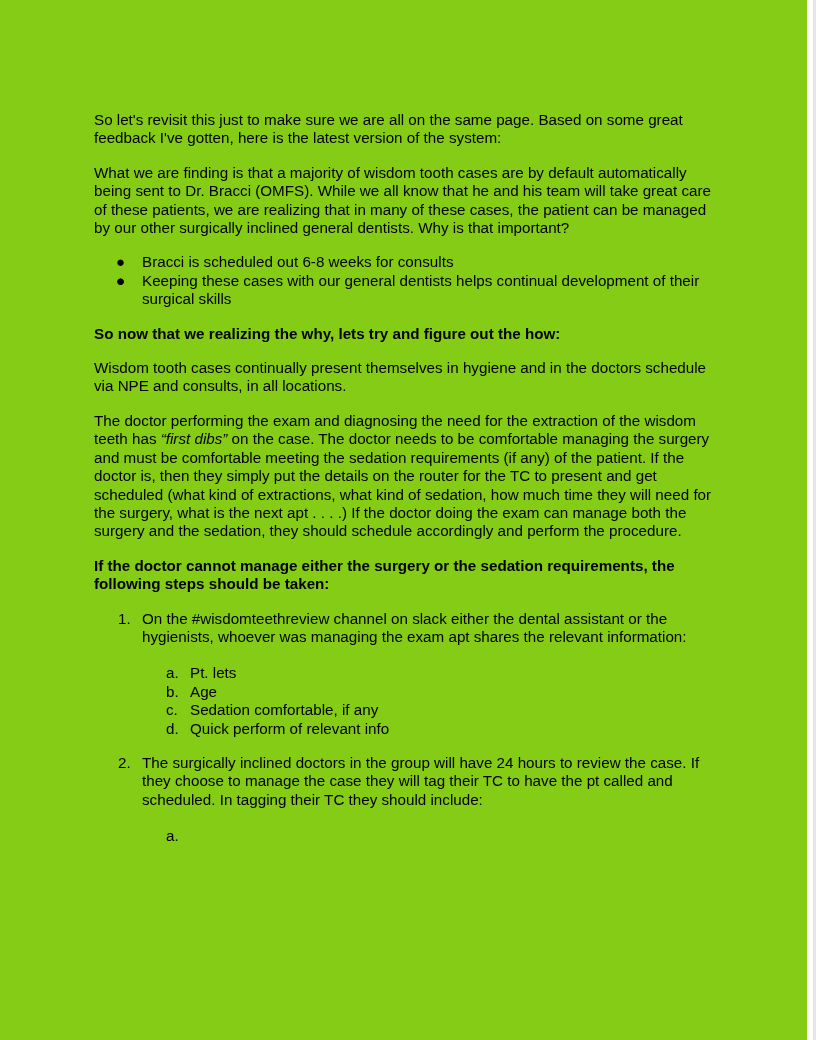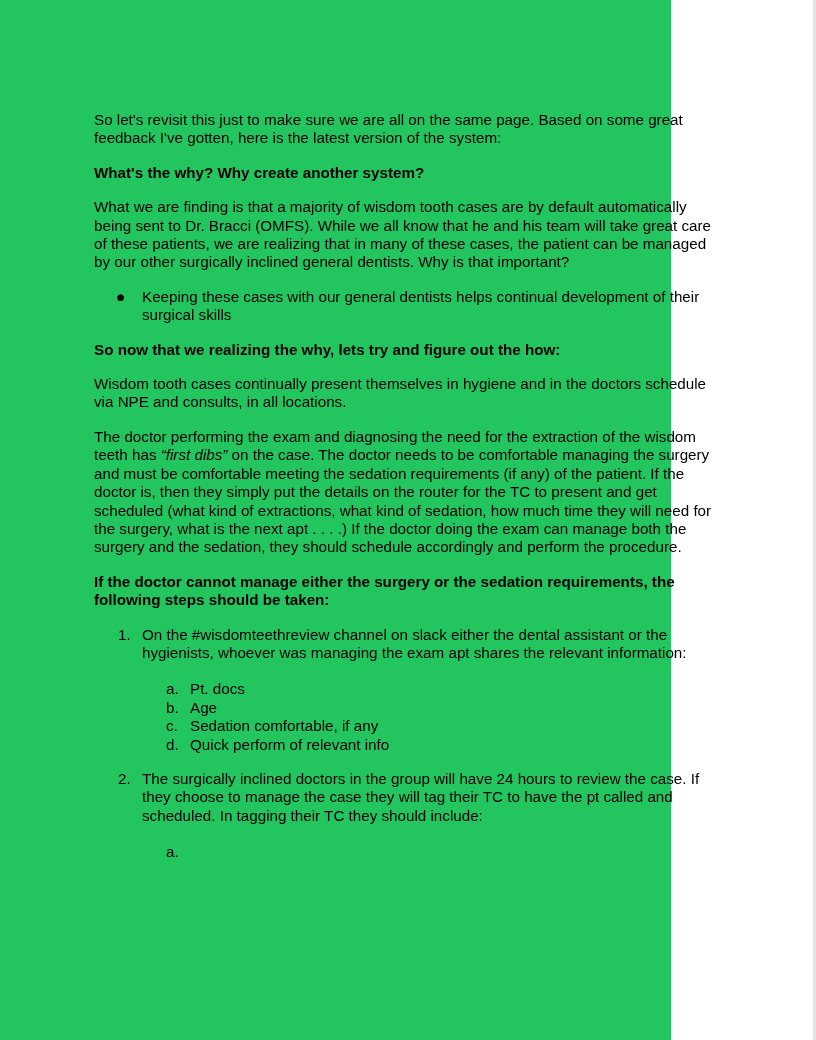--- a/index.html
+++ b/index.html
@@ -12,23 +12,23 @@
       height: 1040px;
       position: relative;
       overflow: hidden;
       font-family: "Liberation Sans", sans-serif;
       color: #000000;
     }
     .page {
       position: absolute;
       left: 0;
       top: 0;
-      width: 671px;
+      width: 807px;
       height: 1040px;
-      background: #22c55e;
+      background: #84cc16;
     }
     .edge {
       position: absolute;
       left: 813px;
       top: 0;
       width: 3px;
       height: 1040px;
       background: #e6e6e6;
     }
     .content {
@@ -89,27 +89,27 @@
     em { font-style: italic; }
   </style>
 </head>
 <body>
 
 <div class="page">
   <div class="content">
 
     <p>So let's revisit this just to make sure we are all on the same page. Based on some great feedback I've gotten, here is the latest version of the system:</p>
 
-    <p class="bold">What's the why? Why create another system?</p>
 
     <p>What we are finding is that a majority of wisdom tooth cases are by default automatically being sent to Dr. Bracci (OMFS). While we all know that he and his team will take great care of these patients, we are realizing that in many of these cases, the patient can be managed by our other surgically inclined general dentists. Why is that important?</p>
 
     <ul class="bullets">
       <li>
         <span class="marker">●</span>
+        <span>Bracci is scheduled out 6-8 weeks for consults</span>
       </li>
       <li>
         <span class="marker">●</span>
       </li>
       <li>
         <span class="marker">●</span>
         <span>Keeping these cases with our general dentists helps continual development of their surgical skills</span>
       </li>
     </ul>
 
@@ -121,21 +121,21 @@
 
     <p class="bold">If the doctor cannot manage either the surgery or the sedation requirements, the following steps should be taken:</p>
 
     <ol class="steps">
       <li>
         <span class="marker">1.</span>
         <span>On the #wisdomteethreview channel on slack either the dental assistant or the hygienists, whoever was managing the exam apt shares the relevant information:</span>
         <ol class="sub">
           <li>
             <span class="marker">a.</span>
-            <span>Pt. docs</span>
+            <span>Pt. lets</span>
           </li>
           <li>
             <span class="marker">b.</span>
             <span>Age</span>
           </li>
           <li>
             <span class="marker">c.</span>
             <span>Sedation comfortable, if any</span>
           </li>
           <li>

